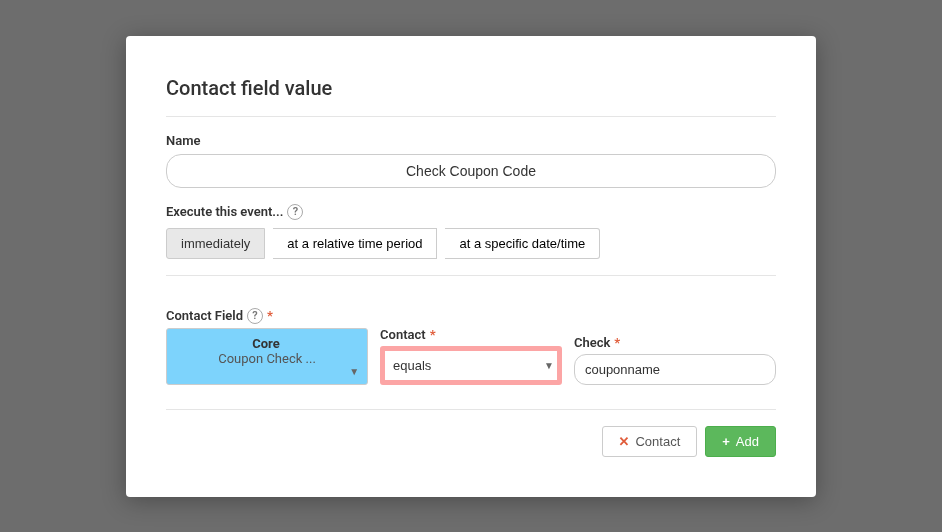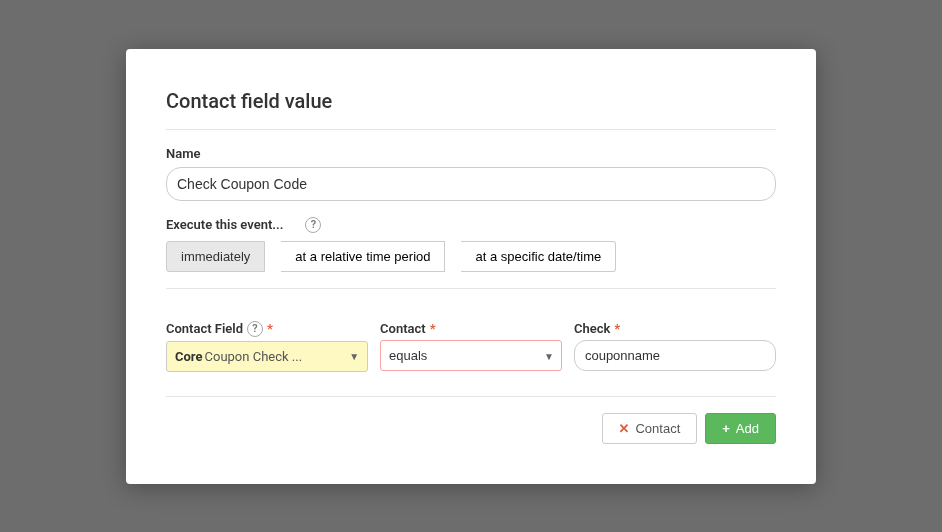--- a/index.html
+++ b/index.html
@@ -66,47 +66,48 @@
     }
 
     .form-input {
       width: 100%;
       padding: 8px 10px;
       border: 1px solid #ccc;
       border-radius: 15px;
       font-size: 14px;
       color: #333;
       outline: none;
+      text-align: center;
     }
 
     .execute-label {
       font-size: 13px;
       font-weight: 600;
       color: #333;
       margin-bottom: 8px;
       display: flex;
-      gap: 22px;
+      gap: 4px;
     }
 
     .help-icon {
       display: inline-flex;
       align-items: center;
       justify-content: center;
       width: 16px;
       height: 16px;
       border-radius: 50%;
       border: 1px solid #aaa;
       font-size: 11px;
       color: #777;
       cursor: pointer;
     }
 
     .tab-group {
       display: flex;
-      gap: 16px;
+      gap: 8px;
       margin-bottom: 8px;
     }
 
     .tab-btn {
       padding: 7px 14px;
       border: 1px solid #ccc;
       background: #fff;
       font-size: 13px;
       color: #000000;
       cursor: pointer;
@@ -127,21 +128,21 @@
 
     .tab-btn.active {
       background: #e8e8e8;
       color: #333;
       font-weight: 500;
     }
 
     .fields-row {
       display: flex;
       gap: 12px;
-      align-items: center;
+      align-items: flex-end;
       margin-top: 32px;
     }
 
     .field-col {
       display: flex;
       flex-direction: column;
       gap: 4px;
     }
 
     .field-col-contact {
@@ -170,21 +171,21 @@
       font-weight: bold;
     }
 
     .select-wrapper {
       position: relative;
     }
 
     .select-wrapper select {
       width: 100%;
       padding: 7px 28px 7px 8px;
-      border: 1px solid #fca5a5;
+      border: 5px solid #fca5a5;
       border-radius: 3px;
       font-size: 13px;
       color: #333;
       appearance: none;
       background: #fff;
       cursor: pointer;
       outline: none;
     }
 
     .select-wrapper::after {
@@ -197,24 +198,25 @@
       color: #666;
       pointer-events: none;
     }
 
     .contact-select-display {
       display: flex;
       align-items: center;
       border: 1px solid #ccc;
       border-radius: 3px;
       padding: 7px 8px;
-      background: #fef9c3;
+      background: #7dd3fc;
       position: relative;
       cursor: pointer;
       font-size: 13px;
+      flex-direction: column;
     }
 
     .contact-select-display .core-label {
       font-weight: 700;
       color: #333;
       margin-right: 2px;
     }
 
     .contact-select-display .field-text {
       color: #555;

